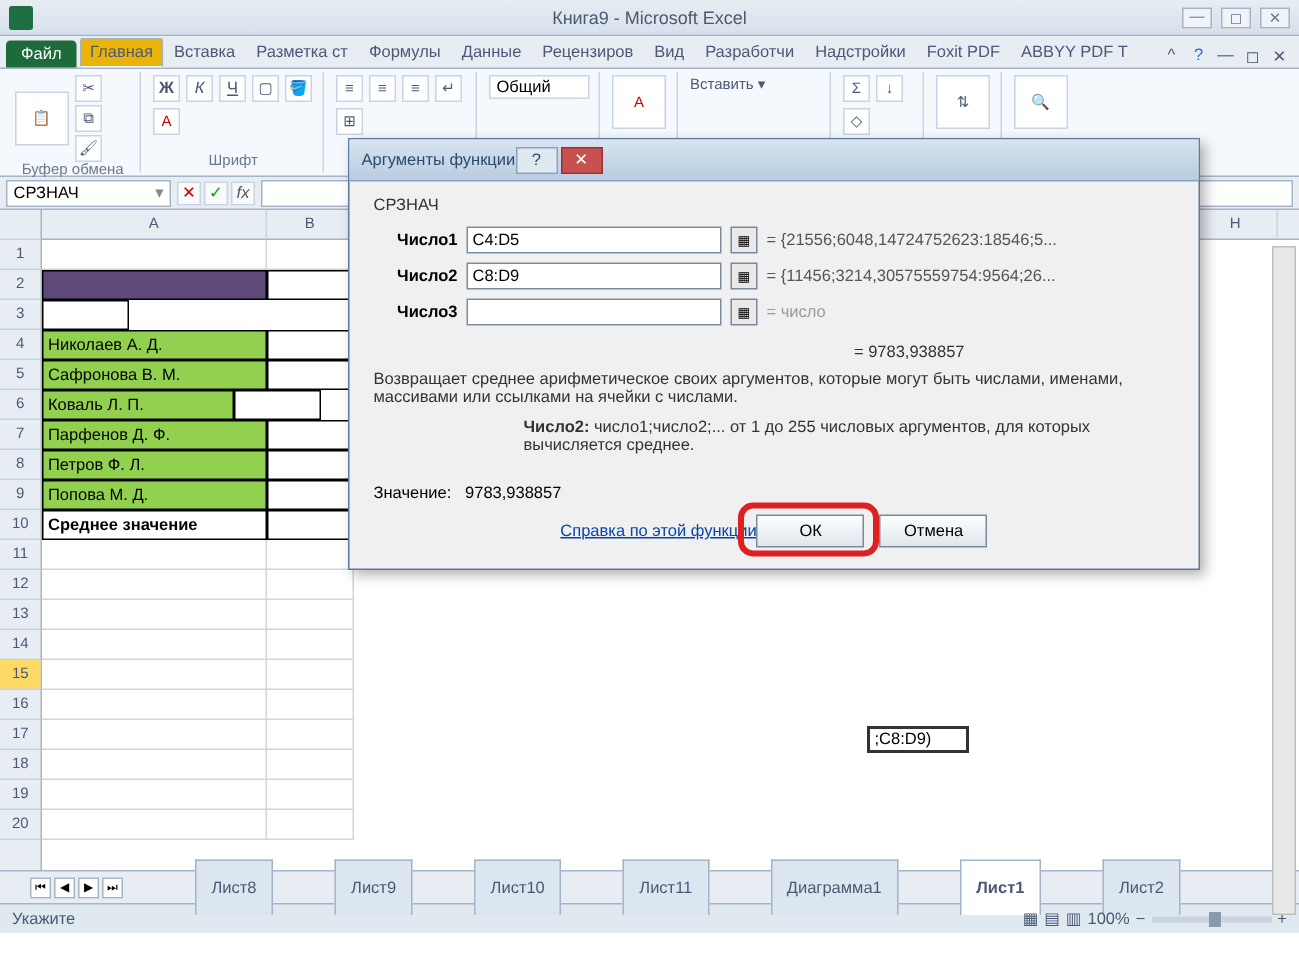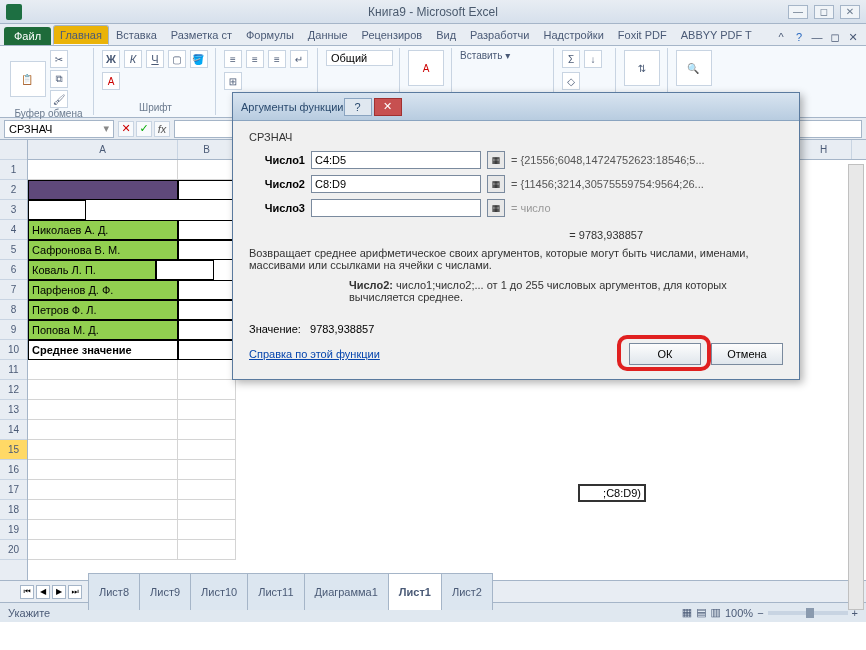--- a/index.html
+++ b/index.html
@@ -48,21 +48,21 @@
 .cell { border-right: 1px solid #d4d4d4; border-bottom: 1px solid #d4d4d4; padding: 0 3px; display: flex; align-items: center; overflow: hidden; white-space: nowrap; }
 .cell.hdr-purple { background: #5f497a; color: #fff; font-weight: bold; justify-content: center; border: 1px solid #000; }
 .cell.green { background: #92d050; border: 1px solid #000; }
 .cell.bblack { border: 1px solid #000; }
 .cell.boldtxt { font-weight: bold; }
 
 
 .sheet-tabs { height: 22px; background: #e8edf3; border-top: 1px solid #a5b5c8; display: flex; align-items: center; padding-left: 20px; }
 .stab-nav { display: flex; gap: 2px; margin-right: 6px; }
 .stab-nav span { width: 14px; height: 14px; border: 1px solid #a5b5c8; background: #fff; display: inline-flex; align-items: center; justify-content: center; font-size: 8px; }
-.stab { padding: 12px 10px; background: #dce6f0; border: 1px solid #a5b5c8; border-bottom: none; margin-right: -1px; color: #4a5a76; }
+.stab { padding: 12px 10px; background: #dce6f0; border: 1px solid #a5b5c8; border-bottom: none; margin-right: -1px; color: #4a5a76; margin-left: 42px; }
 .stab.active { background: #fff; font-weight: bold; }
 
 
 .statusbar { height: 20px; background: #e0e8f0; border-top: 1px solid #a5b5c8; display: flex; align-items: center; padding: 0 8px; justify-content: space-between; color: #4a5a76; font-size: 10px; }
 .zoom { display: flex; align-items: center; gap: 4px; }
 .zoom-slider { width: 80px; height: 4px; background: #c8d4e2; position: relative; }
 .zoom-slider::after { content: ''; position: absolute; left: 38px; top: -3px; width: 8px; height: 10px; background: #8a9aae; }
 
 
 .dialog { position: absolute; left: 232px; top: 92px; width: 568px; background: #f0f0f0; border: 1px solid #5a7a9e; box-shadow: 3px 3px 8px rgba(0,0,0,0.3); }
@@ -76,27 +76,27 @@
 .dlg-arg { display: flex; align-items: center; margin-bottom: 6px; gap: 6px; }
 .dlg-arg-label { width: 56px; text-align: right; font-weight: bold; }
 .dlg-arg-input { width: 170px; height: 18px; border: 1px solid #7a8a9e; background: #fff; padding: 0 3px; }
 .dlg-arg-btn { width: 18px; height: 18px; border: 1px solid #7a8a9e; background: #e8e8e8; display: inline-flex; align-items: center; justify-content: center; font-size: 9px; }
 .dlg-arg-result { color: #555; font-size: 11px; }
 .dlg-mid { margin: 12px 0; color: #333; font-size: 11px; }
 .dlg-mid .result-line { text-align: right; padding-right: 140px; margin-bottom: 6px; }
 .dlg-desc2 { margin: 8px 0 8px 100px; font-size: 11px; }
 .dlg-desc2 b { font-weight: bold; }
 .dlg-val { margin-top: 20px; font-size: 11px; }
-.dlg-footer { display: flex; justify-content: space-between; align-items: center; margin-top: 8px; }
+.dlg-footer { display: flex; justify-content: center; align-items: center; margin-top: 8px; }
 .dlg-link { color: #0645ad; text-decoration: underline; cursor: pointer; }
 .dlg-btns { display: flex; gap: 10px; }
 .dlg-btn { width: 72px; height: 22px; border: 1px solid #7a8a9e; background: linear-gradient(#fdfdfd,#e0e6ec); display: inline-flex; align-items: center; justify-content: center; }
 .ok-highlight { position: absolute; border: 4px solid #e02020; border-radius: 10px; width: 94px; height: 36px; }
 
-.floating-cell { position: absolute; border: 2px solid #333; background: #fff; padding: 1px 3px; font-size: 11px; text-align: right; }
+.floating-cell { position: absolute; border: 2px solid #333; background: #fff; padding: 1px 3px; font-size: 11px; }
 .scrollbar-v { position: absolute; right: 2px; top: 164px; bottom: 40px; width: 16px; background: #e8e8e8; border: 1px solid #c0c0c0; }
 </style>
 </head>
 <body>
 
 <div class="titlebar">
   <span class="app-icon"></span>
   <span class="title">Книга9 - Microsoft Excel</span>
   <div class="win-controls">
     <span>—</span>

